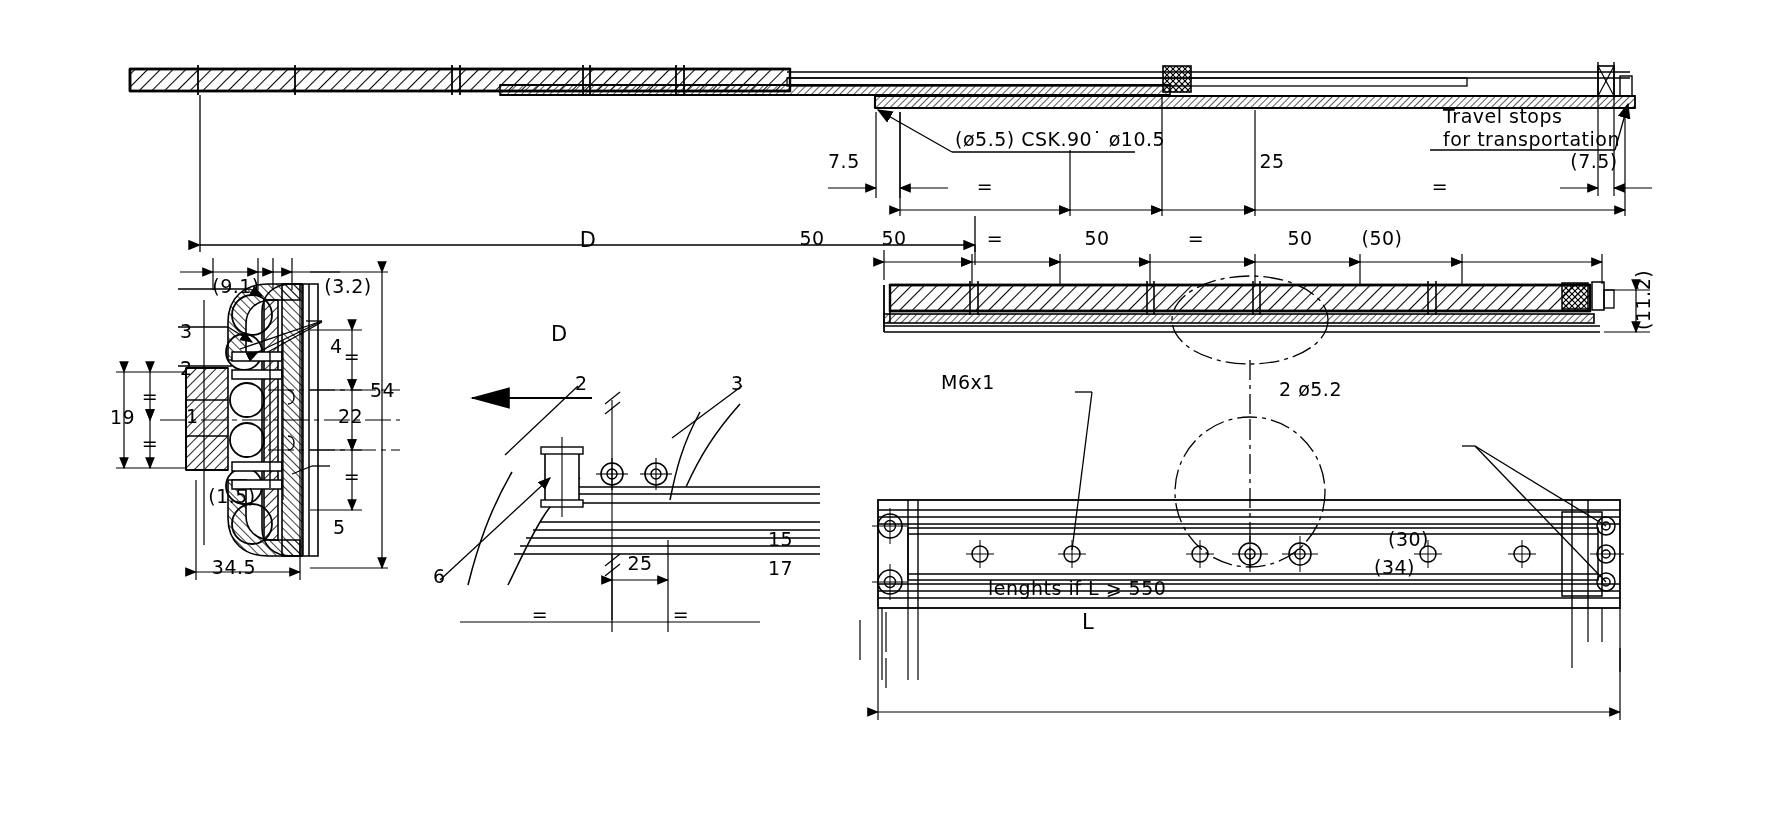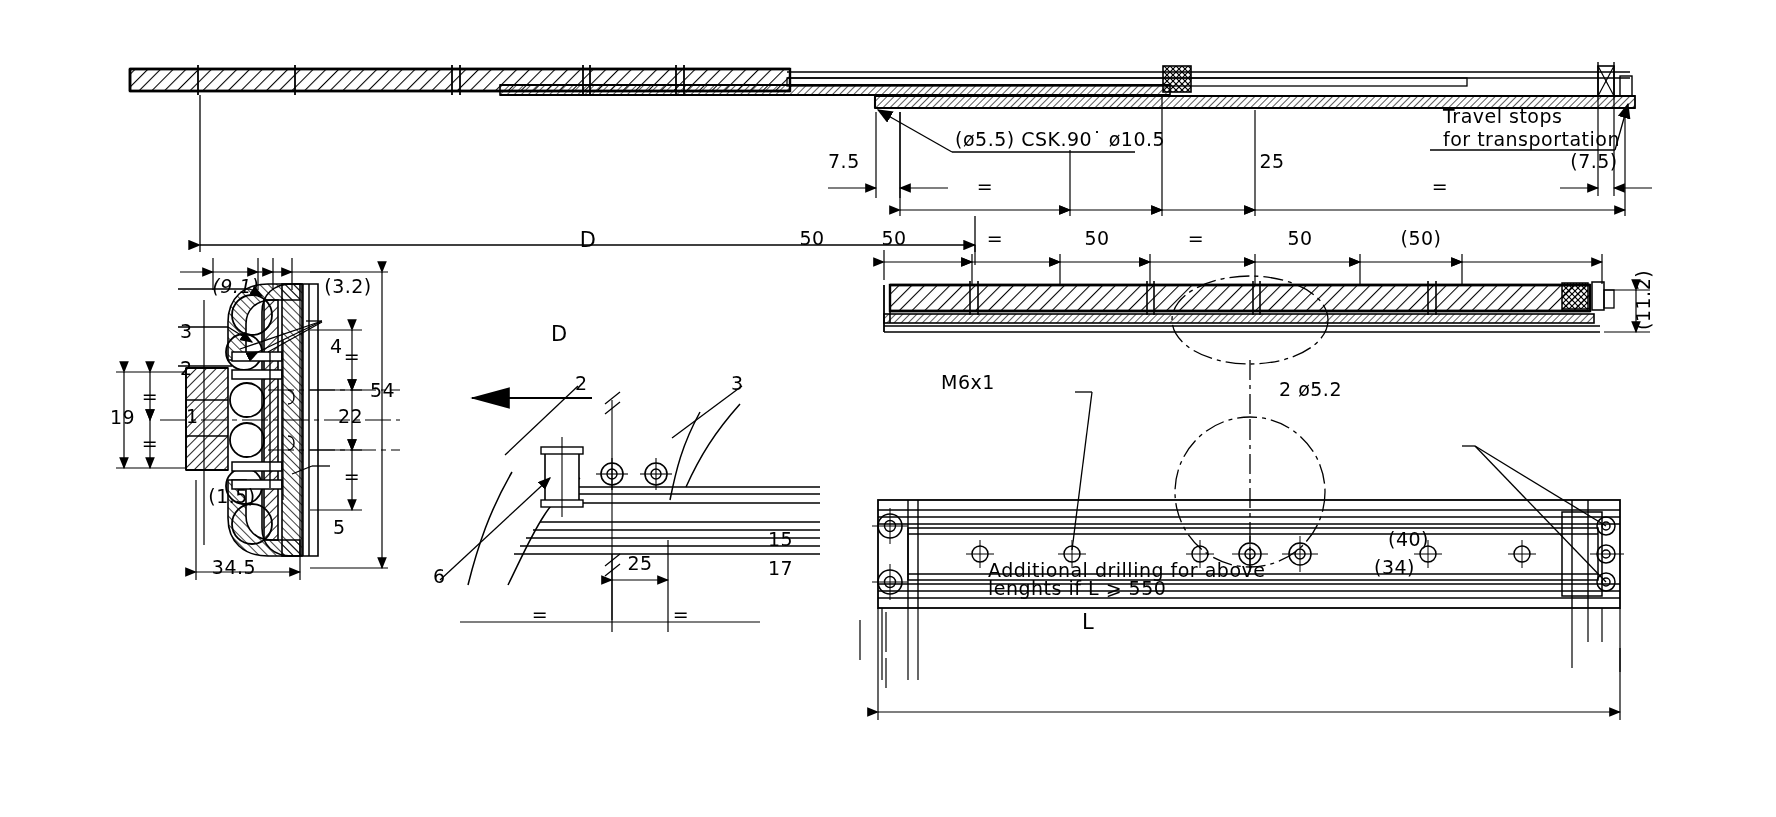--- a/index.html
+++ b/index.html
@@ -452,21 +452,21 @@
 <div class="lbl" style="left:828px;top:150px;">7.5</div>
 <div class="lbl" style="left:955px;top:128px;">(ø5.5)  CSK.90˙  ø10.5</div>
 <div class="lbl ctr" style="left:985px;top:175px;">=</div>
 <div class="lbl ctr" style="left:1272px;top:150px;">25</div>
 <div class="lbl ctr" style="left:1440px;top:175px;">=</div>
 <div class="lbl" style="left:1443px;top:105px;">Travel  stops</div>
 <div class="lbl" style="left:1443px;top:128px;">for  transportation</div>
 <div class="lbl ctr" style="left:1594px;top:150px;">(7.5)</div>
 <div class="lbl lg ctr" style="left:588px;top:228px;">D</div>
 
-<div class="lbl ctr" style="left:236px;top:275px;font-style:italic;">(9.1)</div>
+<div class="lbl ctr" style="left:236px;top:275px;">(9.1)</div>
 <div class="lbl ctr" style="left:348px;top:275px;">(3.2)</div>
 <div class="lbl" style="left:180px;top:320px;">3</div>
 <div class="lbl" style="left:330px;top:335px;">4</div>
 <div class="lbl" style="left:180px;top:357px;">2</div>
 <div class="lbl" style="left:186px;top:405px;">1</div>
 <div class="lbl" style="left:333px;top:516px;">5</div>
 <div class="lbl" style="left:110px;top:406px;">19</div>
 <div class="lbl ctr" style="left:150px;top:385px;">=</div>
 <div class="lbl ctr" style="left:150px;top:432px;">=</div>
 <div class="lbl ctr" style="left:352px;top:345px;">=</div>
@@ -483,26 +483,25 @@
 <div class="lbl ctr" style="left:640px;top:552px;">25</div>
 <div class="lbl ctr" style="left:540px;top:603px;">=</div>
 <div class="lbl ctr" style="left:681px;top:603px;">=</div>
 
 <div class="lbl ctr" style="left:812px;top:227px;">50</div>
 <div class="lbl ctr" style="left:894px;top:227px;">50</div>
 <div class="lbl ctr" style="left:995px;top:227px;">=</div>
 <div class="lbl ctr" style="left:1097px;top:227px;">50</div>
 <div class="lbl ctr" style="left:1196px;top:227px;">=</div>
 <div class="lbl ctr" style="left:1300px;top:227px;">50</div>
-<div class="lbl ctr" style="left:1382px;top:227px;margin-left:39px;">(50)</div>
+<div class="lbl ctr" style="left:1382px;top:227px;">(50)</div>
 <div class="lbl rot" style="left:1632px;top:330px;transform:rotate(-90deg);transform-origin:left top;">(11.2)</div>
 
 <div class="lbl" style="left:941px;top:371px;text-align:right;">M6x1</div>
 <div class="lbl" style="left:1279px;top:378px;">2  ø5.2</div>
-<div class="lbl" style="left:988px;top:559px;">Additional  drilling  for  above</div>
 <div class="lbl" style="left:988px;top:577px;">lenghts  if  L ⩾ 550</div>
 <div class="lbl lg ctr" style="left:1088px;top:610px;">L</div>
 <div class="lbl" style="left:768px;top:528px;">15</div>
 <div class="lbl" style="left:768px;top:557px;">17</div>
-<div class="lbl" style="left:1388px;top:528px;">(40)</div>
+<div class="lbl" style="left:1388px;top:528px;">(30)</div>
 <div class="lbl" style="left:1374px;top:556px;">(34)</div>
 
 </div>
 
 </body></html>

